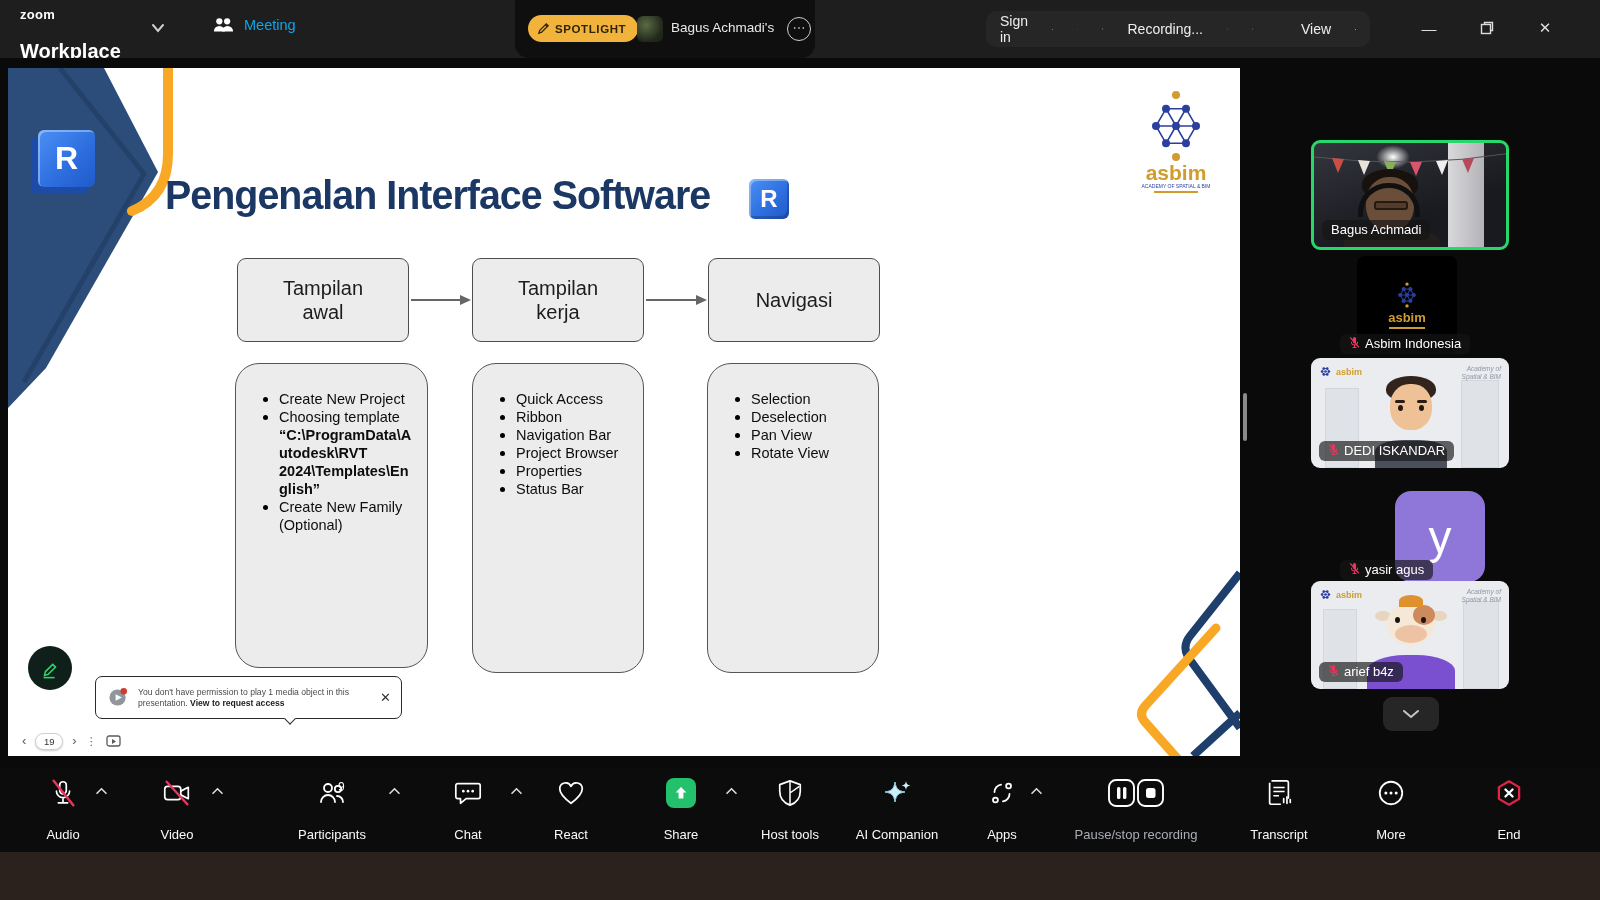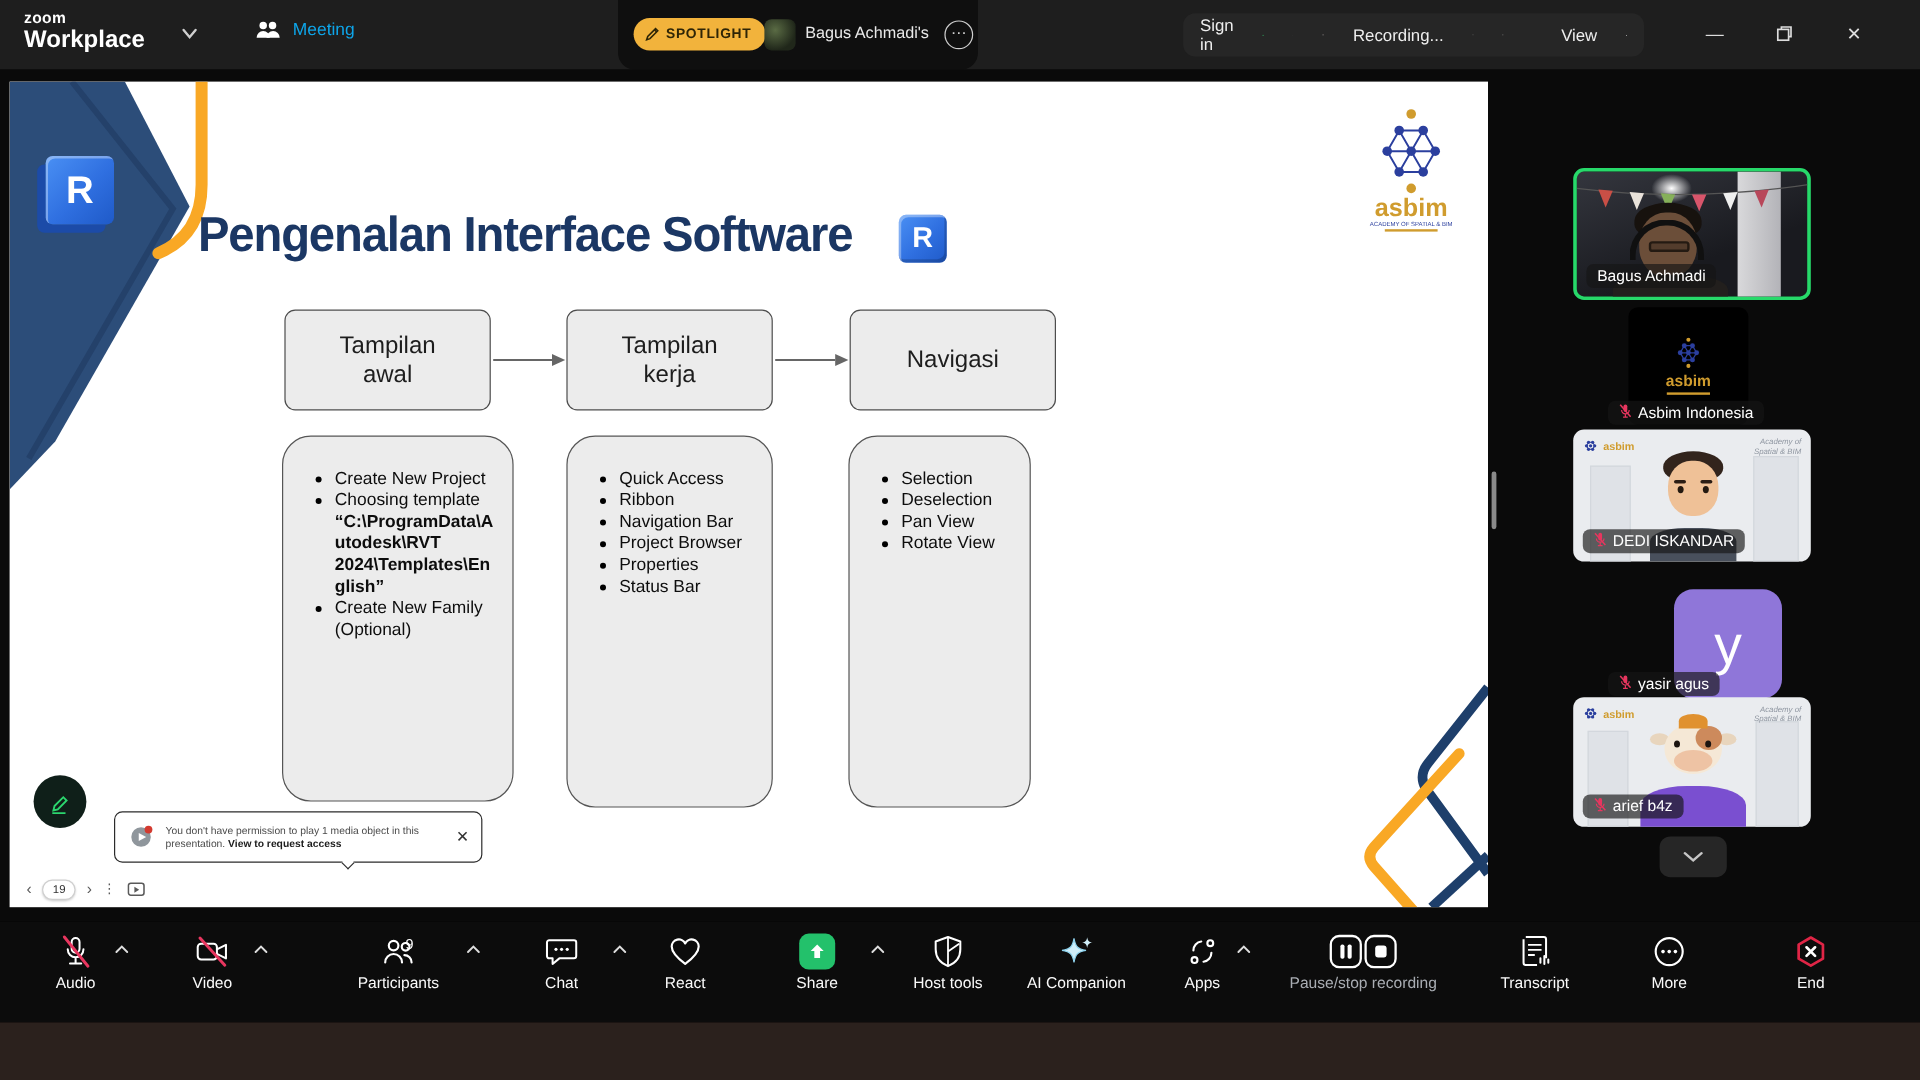--- a/index.html
+++ b/index.html
@@ -5,21 +5,21 @@
   *{margin:0;padding:0;box-sizing:border-box}
   html,body{background:#000}
   .app{position:relative;width:1600px;height:900px;overflow:hidden;background:#000;
        font-family:"Liberation Sans",sans-serif;color:#eee}
   .abs{position:absolute}
 
   
   .titlebar{position:absolute;left:0;top:0;width:1600px;height:58px;background:#1e1e1e}
   .zw{position:absolute;left:20px;top:8px;line-height:1}
   .zw .z1{font-size:13px;font-weight:bold;color:#fff;letter-spacing:.3px}
-  .zw .z2{font-size:20px;font-weight:bold;color:#fff;margin-top:2px}
+  .zw .z2{font-size:20px;font-weight:bold;color:#fff;margin-top:20px}
   .tb-chev{position:absolute;left:150px;top:22px;width:16px;height:12px}
   .meeting-tab{position:absolute;left:212px;top:16px;display:flex;align-items:center;gap:10px;
                color:#0ea5e9;font-size:14.5px}
   .center-tab{position:absolute;left:515px;top:0;width:300px;height:58px;background:#0f0f0f;
               border-radius:0 0 14px 14px}
   .spot-pill{position:absolute;left:13px;top:15px;height:27px;padding:0 12px 0 9px;border-radius:14px;
              background:#f2b33c;display:flex;align-items:center;gap:5px;color:#2e2506;
              font-size:11.5px;font-weight:bold;letter-spacing:.6px}
   .tab-avatar{position:absolute;left:122px;top:16px;width:26px;height:26px;border-radius:6px;
               background:radial-gradient(circle at 35% 35%,#5a6b44,#20271a 70%)}
@@ -117,21 +117,21 @@
   .cow-eye{position:absolute;top:36px;width:5px;height:6px;border-radius:50%;background:#1c1410;z-index:3}
   .hoodie{position:absolute;left:56px;top:74px;width:88px;height:36px;border-radius:44% 44% 0 0;background:#7a4fd0;z-index:2}
   .more-btn{position:absolute;left:1383px;top:639px;width:56px;height:34px;border-radius:9px;background:#262626;
             display:flex;align-items:center;justify-content:center}
   .scroll-thumb{position:absolute;left:1243px;top:335px;width:4px;height:48px;border-radius:2px;background:#8a8a8a}
 
   
   .toolbar{position:absolute;left:0;top:768px;width:1600px;height:84px;background:#0c0c0c}
   .ti{position:absolute;top:8px;width:120px;text-align:center}
   .ti .icon{height:34px;display:flex;align-items:center;justify-content:center}
-  .ti .lbl{font-size:13px;color:#fafafa;margin-top:1px;white-space:nowrap}
+  .ti .lbl{font-size:13px;color:#fafafa;margin-top:17px;white-space:nowrap}
   .ti .lbl.dim{color:#a9adb3}
   .ti-chev{position:absolute;top:11px;width:13px;height:9px}
   .pcount{position:absolute;left:76px;top:4px;font-size:12px;color:#fff}
   .share-sq{width:30px;height:30px;border-radius:8px;background:#23c16b;display:flex;align-items:center;justify-content:center}
 
   
   .taskbar{position:absolute;left:0;top:852px;width:1600px;height:48px;background:#2b211d}
 </style>
 </head>
 <body>
@@ -278,21 +278,21 @@
       <div class="content-box" style="left:464px;width:172px;height:310px">
         <ul>
           <li>Quick Access</li>
           <li>Ribbon</li>
           <li>Navigation Bar</li>
           <li>Project Browser</li>
           <li>Properties</li>
           <li>Status Bar</li>
         </ul>
       </div>
-      <div class="content-box" style="left:699px;width:152px;height:310px">
+      <div class="content-box" style="left:699px;width:172px;height:310px">
         <ul>
           <li>Selection</li>
           <li>Deselection</li>
           <li>Pan View</li>
           <li>Rotate View</li>
         </ul>
       </div>
 
       <div class="pencil-btn">
         <svg width="22" height="22" viewBox="0 0 24 24">

